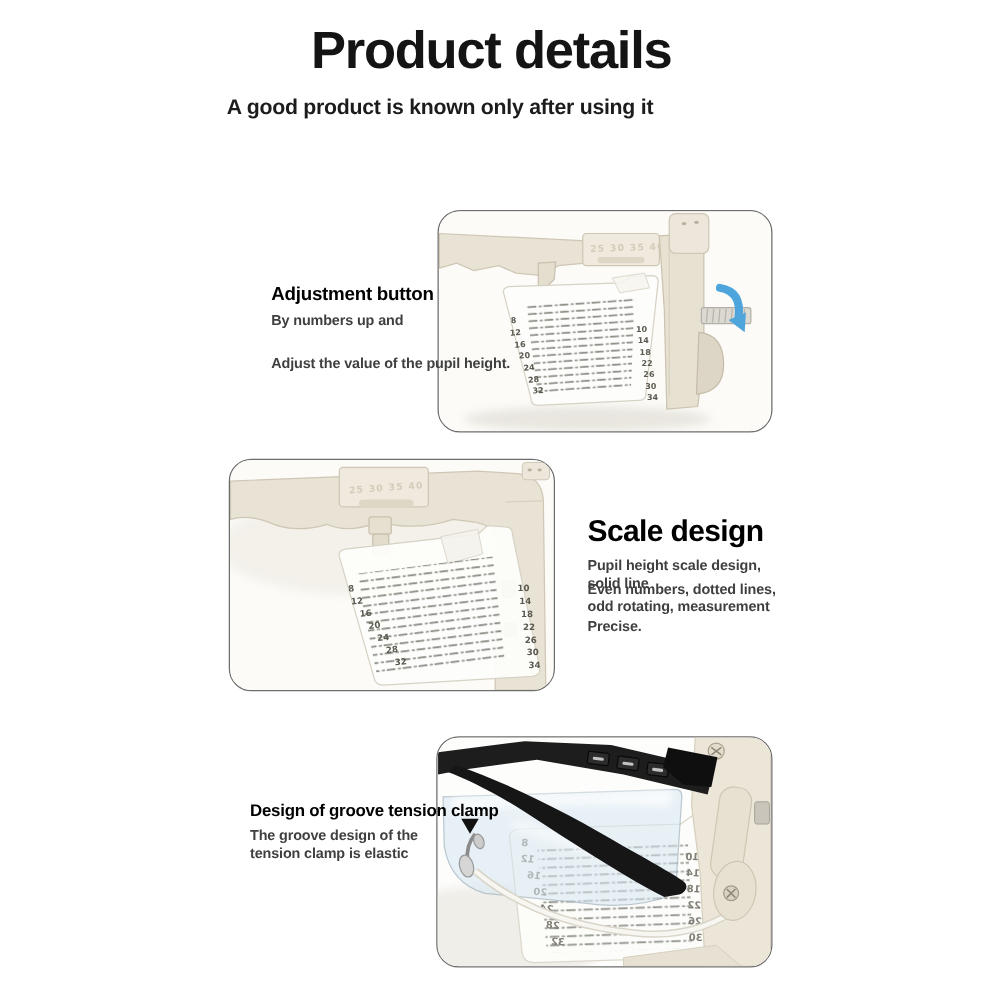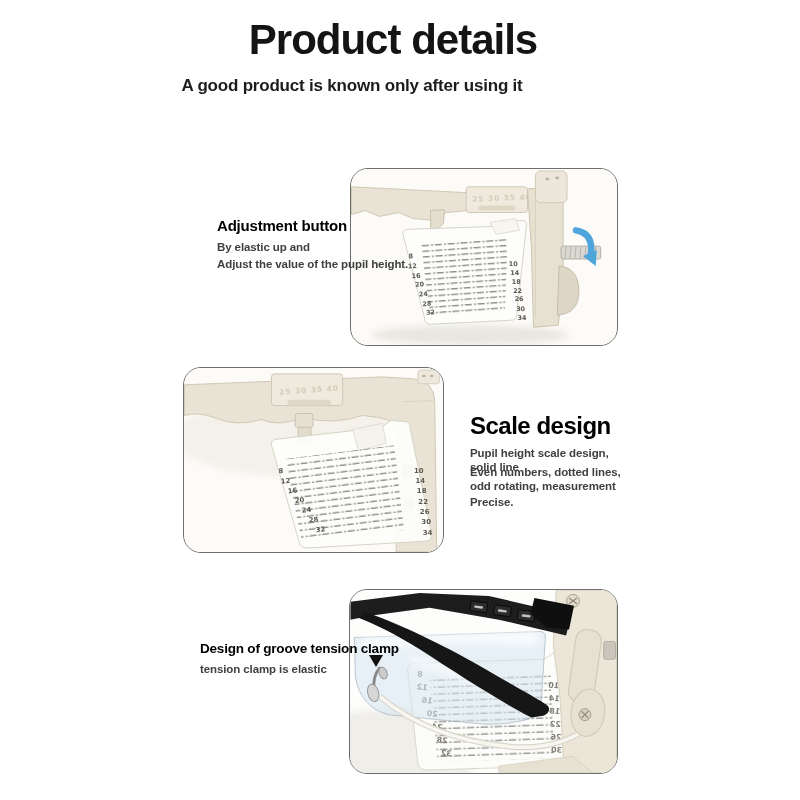--- a/index.html
+++ b/index.html
@@ -26,22 +26,22 @@
   .photo svg { display:block; width:100%; height:100%; }
   .caption { position:absolute; z-index:3; }
   .caption h2 {
     font-size:15px; font-weight:700; color:#000000;
     letter-spacing:-0.2px; margin-bottom:7px; white-space:nowrap;
   }
   .caption p {
     font-size:11.5px; font-weight:700; color:#3f3f3f; line-height:13.5px;
     letter-spacing:-0.1px; white-space:nowrap;
   }
-  #cap1 { left:217px; top:217px; }
-  #cap1 .spaced { margin-top:3px; }
+  #cap1 { left:217px; top:227px; }
+  #cap1 .spaced { margin-top:20px; }
   #cap2 { left:470px; top:412px; }
   #cap2 h2 { font-size:24px; letter-spacing:-0.5px; }
   #cap2 .overlap { margin-bottom:-8px; }
   #cap2 .spaced { margin-top:3px; }
   #cap3 { left:200px; top:641px; }
   #cap3 h2 { font-size:13.5px; }
   #cap3 .spaced { margin-top:6px; }
   .down-arrow {
     position:absolute; left:369px; top:655px; width:0; height:0; z-index:4;
     border-left:7px solid transparent; border-right:7px solid transparent;
@@ -132,21 +132,21 @@
         <text x="165" y="134">26</text>
         <text x="166.5" y="144">30</text>
         <text x="168" y="153">34</text>
       </g>
     </g>
   </svg>
 </div>
 
 <div id="cap1" class="caption">
   <h2>Adjustment button</h2>
-  <p>By elastic up and</p>
+  <p>By numbers up and</p>
   <p class="spaced">Adjust the value of the pupil height.</p>
 </div>
 
 <div id="photo2" class="photo">
   <svg viewBox="0 0 261 186">
     <defs>
       <pattern id="dashB" width="13" height="6.7" patternUnits="userSpaceOnUse" patternTransform="rotate(-7)">
         <rect x="0.5" y="2.4" width="7.5" height="1.5" rx="0.75" fill="#7b7b74"></rect>
         <rect x="9.6" y="2.4" width="2.8" height="1.5" rx="0.75" fill="#8a8a82"></rect>
       </pattern>
@@ -299,15 +299,16 @@
       <ellipse cx="240" cy="124" rx="17" ry="24" transform="rotate(8 240 124)" fill="#e7e1d2" stroke="#cfc7b3" stroke-width="1"></ellipse>
       <circle cx="237" cy="126" r="6" fill="#d8d2c2" stroke="#a39b87" stroke-width="1"></circle>
       <path d="M233.5,122.5 L240.5,129.5 M240.5,122.5 L233.5,129.5" stroke="#8f8775" stroke-width="1.2"></path>
       <path d="M150,178 L225,168 L245,185 L150,185 Z" fill="#e7e1d3" stroke="#d6cfbd" stroke-width="0.8"></path>
     </g>
   </svg>
 </div>
 
 <div id="cap3" class="caption">
   <h2>Design of groove tension clamp</h2>
+  <p>The groove design of the</p>
   <p>tension clamp is elastic</p>
 </div>
 <div class="down-arrow"></div>
 
 </body></html>

